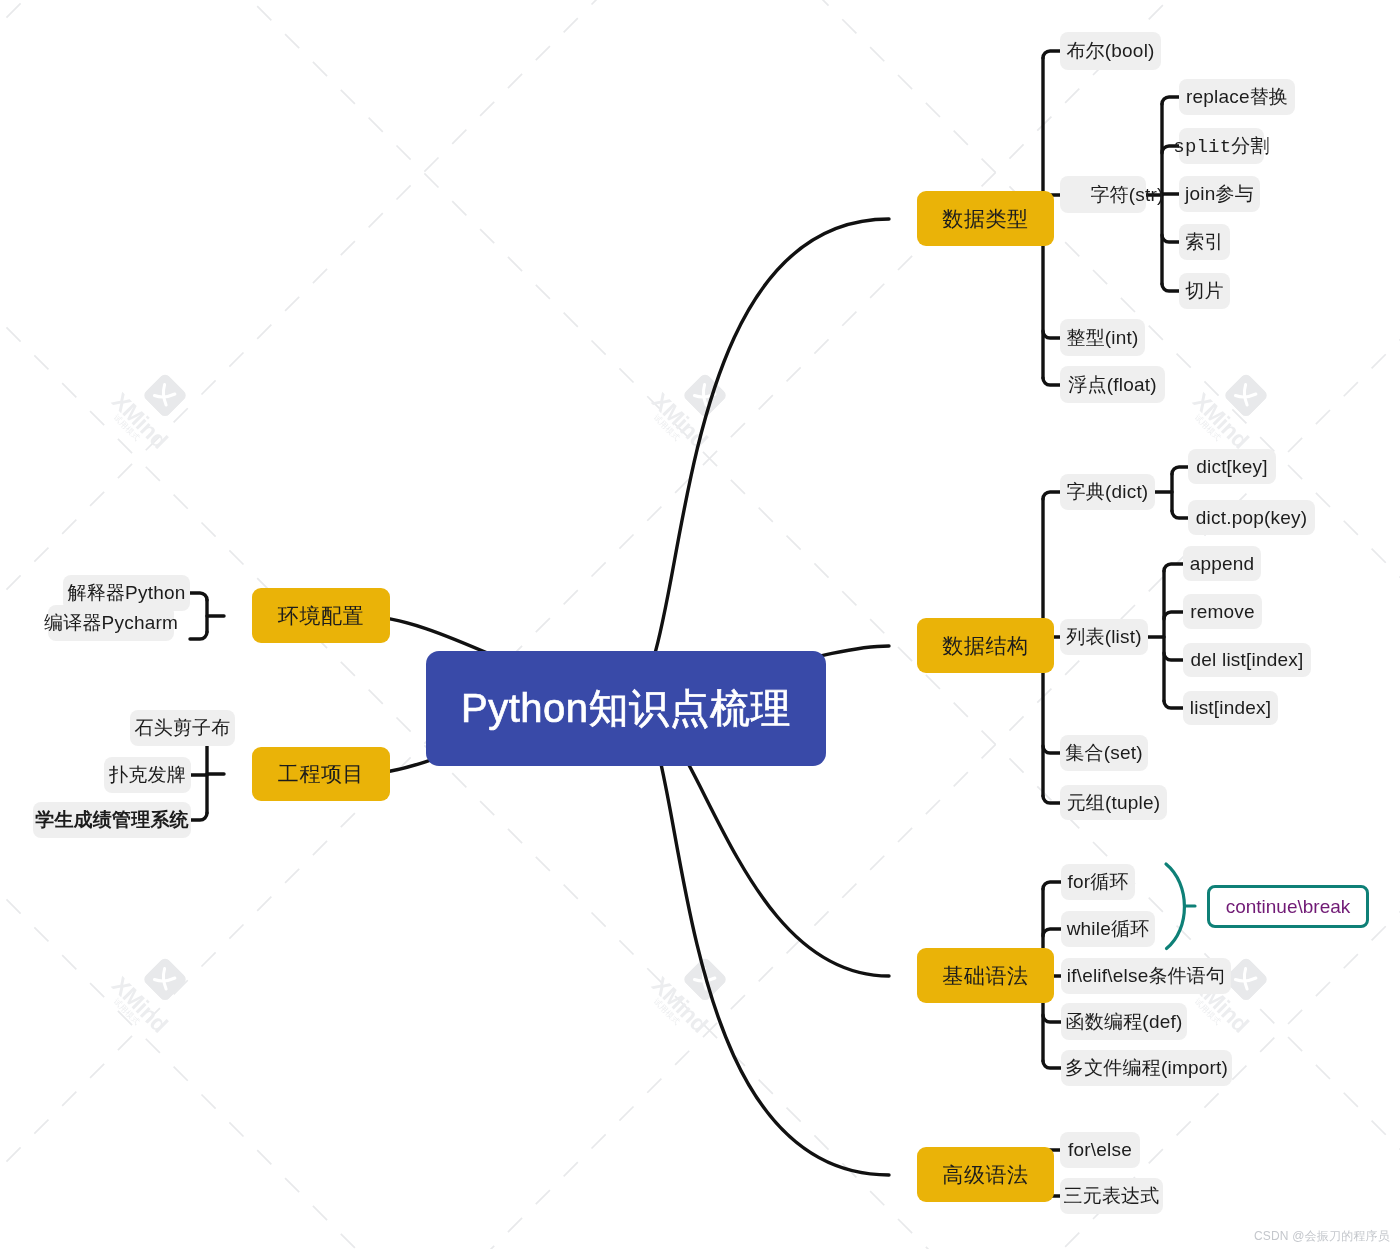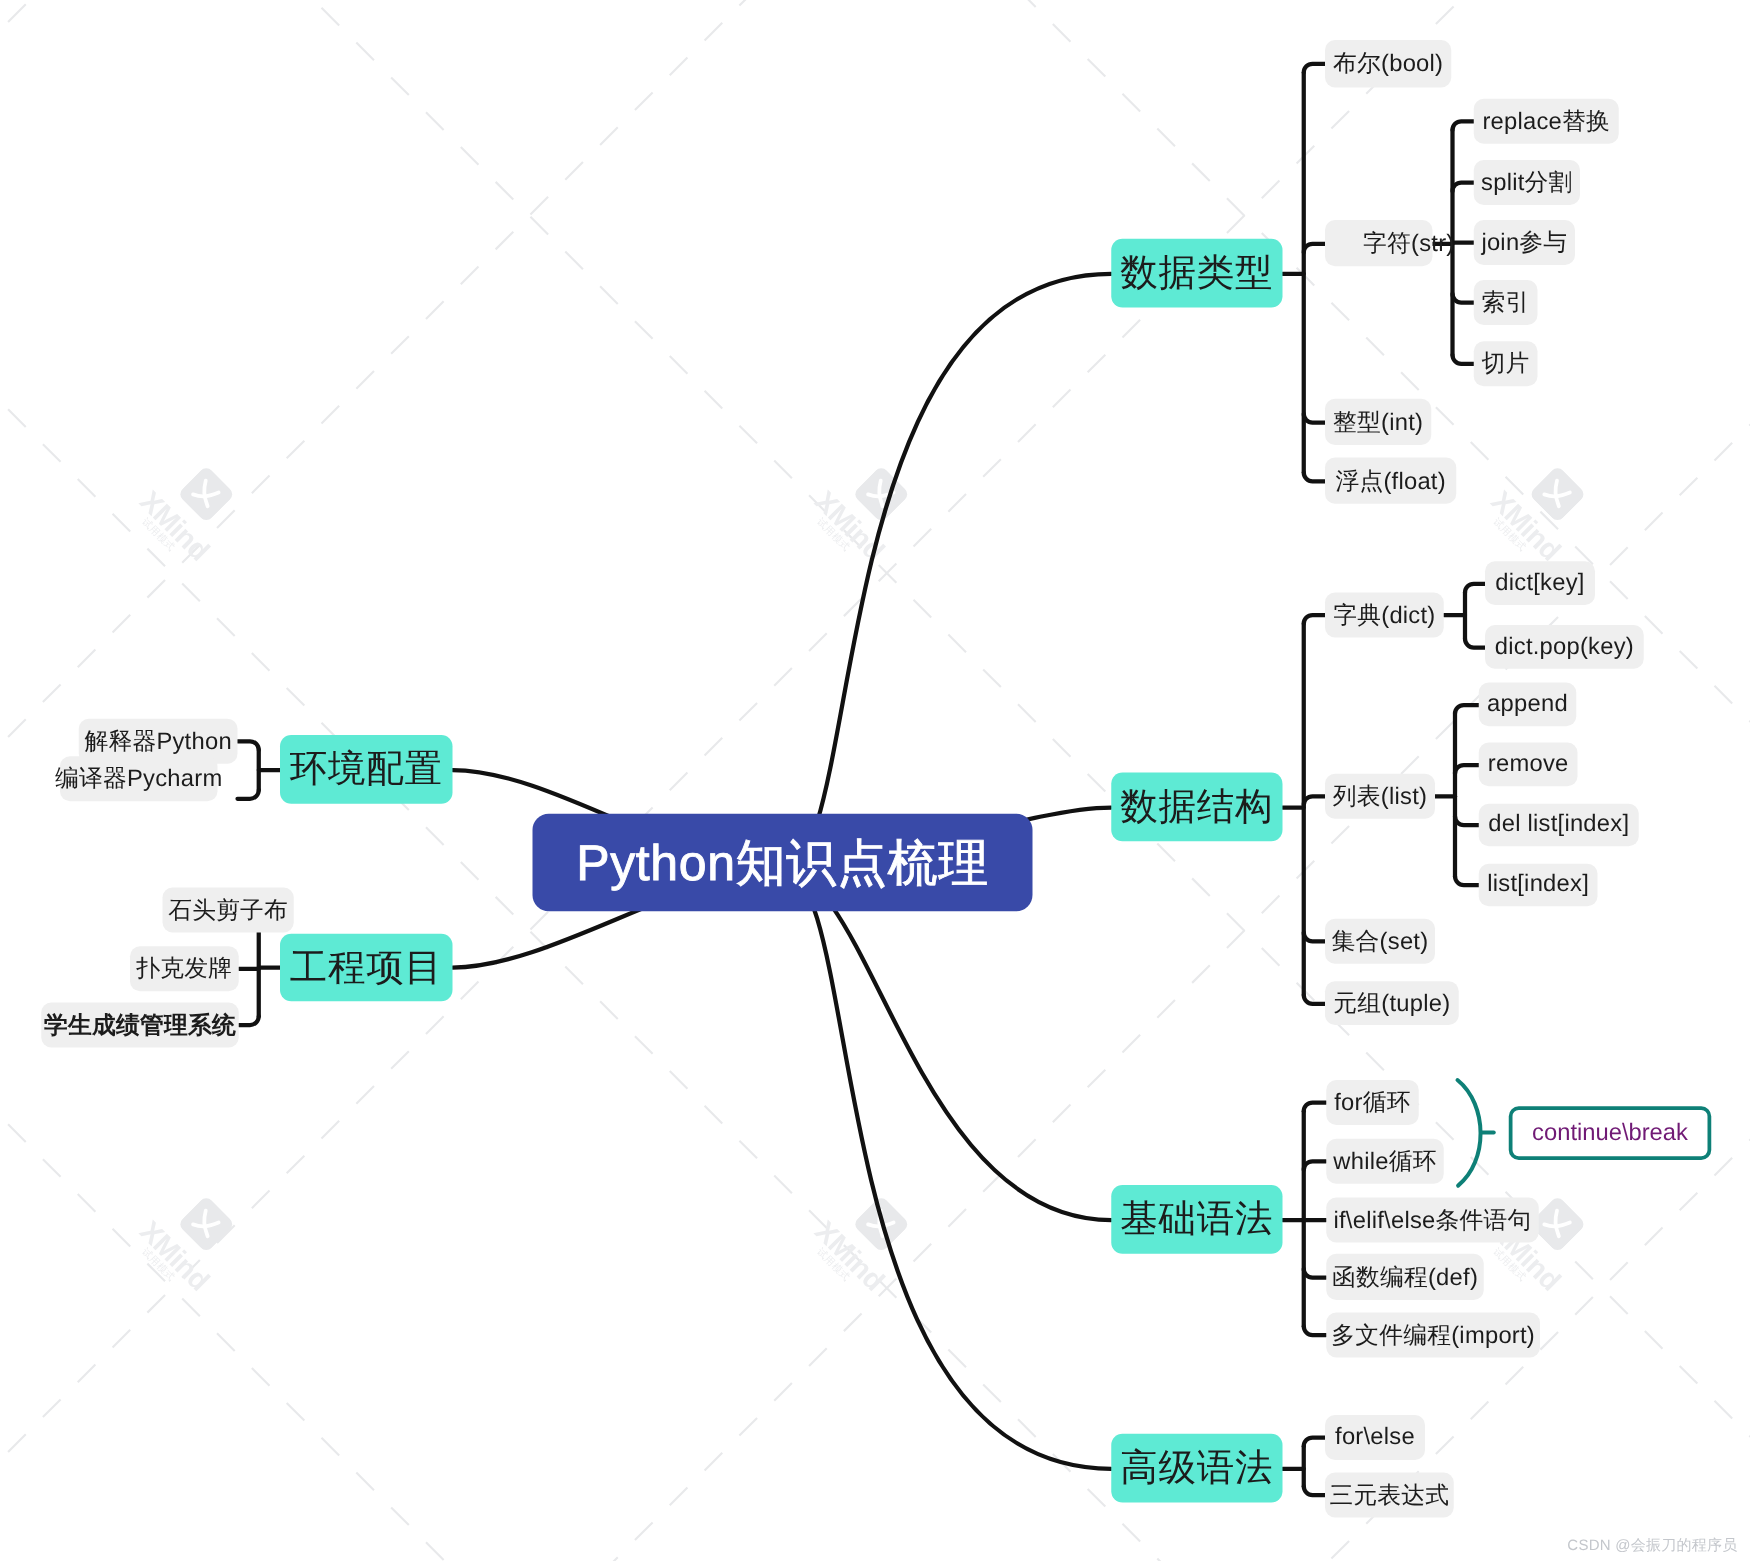--- a/index.html
+++ b/index.html
@@ -8,21 +8,21 @@
     width:1400px;height:1249px;overflow:hidden;position:relative;
     background:#ffffff;
     font-family:"Liberation Sans", sans-serif;
     -webkit-font-smoothing:antialiased;
   }
   #stage{position:absolute;left:0;top:0;width:1400px;height:1249px;overflow:hidden;}
   .bg{position:absolute;left:0;top:0;width:1400px;height:1249px;}
   svg.lines{position:absolute;left:0;top:0;width:1400px;height:1249px;pointer-events:none;overflow:visible;}
   .node{position:absolute;box-sizing:border-box;display:flex;align-items:center;justify-content:center;white-space:nowrap;}
   .n-sub{background:#efefef;border-radius:8px;color:#1c1c1c;font-size:19px;letter-spacing:0.2px;}
-  .n-main{background:#5eead4;border-radius:9px;color:#1c1c1c;font-size:30px;letter-spacing:0.6px;}
+  .n-main{background:#eab308;border-radius:9px;color:#1c1c1c;font-size:21px;letter-spacing:0.6px;margin-left:28px;}
   .n-root{background:#394aa8;border-radius:13px;color:#ffffff;font-size:40px;letter-spacing:0.5px;-webkit-text-stroke:0.7px #ffffff;}
   .n-callout{background:#ffffff;border:3px solid #0e8077;border-radius:8px;color:#701a75;font-size:19px;}
   .credit{position:absolute;color:#c4c7cc;font-size:12px;white-space:nowrap;letter-spacing:0.2px;}
   #watermarks{position:absolute;left:0;top:0;width:1400px;height:1249px;}
   .wm{position:absolute;transform:rotate(45deg);transform-origin:0 0;width:0;height:0;}
   .wm-brand{position:absolute;left:0;top:0;font-size:23px;color:#ecedef;font-weight:600;letter-spacing:-0.4px;line-height:1;white-space:nowrap;}
   .wm-logo{position:absolute;left:17.1px;top:-41px;line-height:0;}
   .wm-sub{position:absolute;left:12.7px;top:20.4px;font-size:8px;color:#ecedef;letter-spacing:0.3px;white-space:nowrap;}
 </style>
 </head>
@@ -204,21 +204,21 @@
       <path d="M626 696C547.7 696 441.2 616 362 616" fill="none" stroke="#111111" stroke-width="3.4" stroke-linecap="round" stroke-linejoin="round"></path>
       <path d="M626 696C547.7 696 440.5 774 362 774" fill="none" stroke="#111111" stroke-width="3.4" stroke-linecap="round" stroke-linejoin="round"></path>
       <path d="M1166 864 C1190.5 884 1190.5 929 1166.5 948.5" fill="none" stroke="#0e8077" stroke-width="3.2" stroke-linecap="round" stroke-linejoin="round"></path>
       <path d="M1185 906 H1195" fill="none" stroke="#0e8077" stroke-width="3.2" stroke-linecap="round" stroke-linejoin="round"></path>
     </svg>
   <div id="nodes">
       <div class="node n-main" style="left: 889px; top: 191px; width: 137px; height: 55px;">数据类型</div>
       <div class="node n-sub" style="left: 1060px; top: 32px; width: 101px; height: 38px;">布尔(bool)</div>
       <div class="node n-sub" style="left: 1060px; top: 176px; width: 86px; height: 37px; padding-left: 48px;">字符(str)</div>
       <div class="node n-sub" style="left: 1179px; top: 79px; width: 116px; height: 36px;">replace替换</div>
-      <div class="node n-sub" style="left: 1179px; top: 128px; width: 85px; height: 36px;">split分割</div>
+      <div class="node n-sub" style="left: 1179px; top: 128px; width: 85px; height: 36px; font-family: Liberation Mono, monospace;">split分割</div>
       <div class="node n-sub" style="left: 1179px; top: 176px; width: 81px; height: 36px;">join参与</div>
       <div class="node n-sub" style="left: 1179px; top: 224px; width: 51px; height: 36px;">索引</div>
       <div class="node n-sub" style="left: 1179px; top: 273px; width: 51px; height: 36px;">切片</div>
       <div class="node n-sub" style="left: 1060px; top: 319px; width: 85px; height: 37px;">整型(int)</div>
       <div class="node n-sub" style="left: 1060px; top: 366px; width: 105px; height: 37px;">浮点(float)</div>
       <div class="node n-main" style="left: 889px; top: 618px; width: 137px; height: 55px;">数据结构</div>
       <div class="node n-sub" style="left: 1060px; top: 474px; width: 95px; height: 36px;">字典(dict)</div>
       <div class="node n-sub" style="left: 1188px; top: 449px; width: 88px; height: 35px;">dict[key]</div>
       <div class="node n-sub" style="left: 1188px; top: 500px; width: 127px; height: 35px;">dict.pop(key)</div>
       <div class="node n-sub" style="left: 1060px; top: 619px; width: 88px; height: 36px;">列表(list)</div>
@@ -238,16 +238,16 @@
       <div class="node n-main" style="left: 889px; top: 1147px; width: 137px; height: 55px;">高级语法</div>
       <div class="node n-sub" style="left: 1060px; top: 1132px; width: 80px; height: 36px;">for\else</div>
       <div class="node n-sub" style="left: 1060px; top: 1178px; width: 103px; height: 36px;">三元表达式</div>
       <div class="node n-main" style="left: 224px; top: 588px; width: 138px; height: 55px;">环境配置</div>
       <div class="node n-sub" style="left: 63px; top: 575px; width: 127px; height: 36px;">解释器Python</div>
       <div class="node n-sub" style="left: 48px; top: 605px; width: 126px; height: 36px;">编译器Pycharm</div>
       <div class="node n-main" style="left: 224px; top: 747px; width: 138px; height: 54px;">工程项目</div>
       <div class="node n-sub" style="left: 86px; top: 710px; width: 105px; height: 36px; margin-left: 44px;">石头剪子布</div>
       <div class="node n-sub" style="left: 104px; top: 757px; width: 87px; height: 36px;">扑克发牌</div>
       <div class="node n-sub" style="left: 33px; top: 802px; width: 158px; height: 36px; font-weight: bold;">学生成绩管理系统</div>
-      <div class="node n-root" style="left: 426px; top: 651px; width: 400px; height: 78px;">Python知识点梳理</div>
+      <div class="node n-root" style="left: 426px; top: 651px; width: 400px; height: 115px;">Python知识点梳理</div>
     </div>
   <div class="credit" style="right:10px;bottom:4px;">CSDN @会振刀的程序员</div>
 </div>
 
 </body></html>

